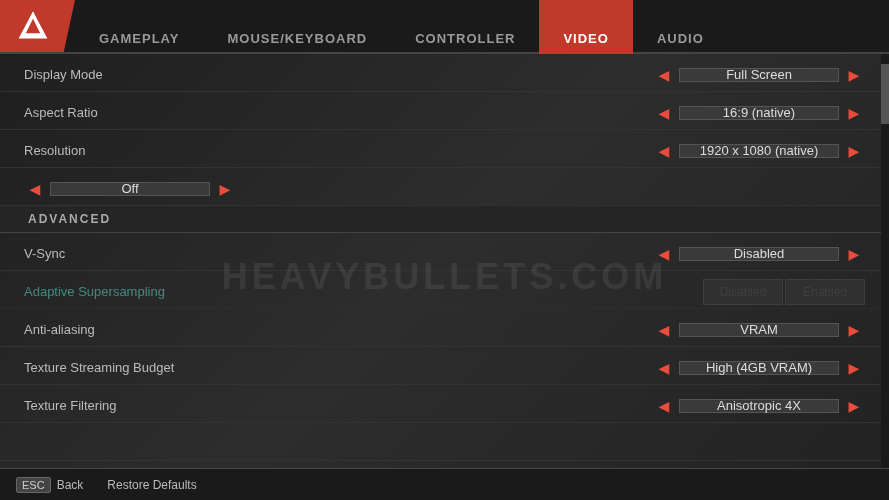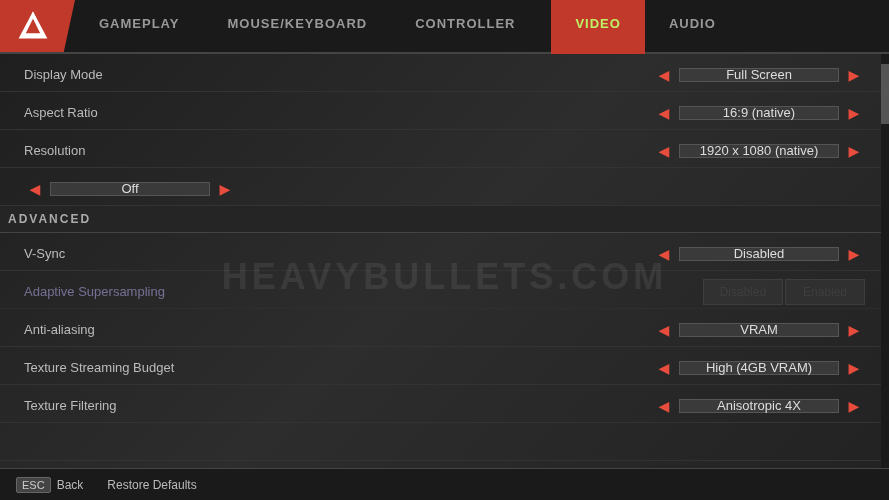--- a/index.html
+++ b/index.html
@@ -46,37 +46,36 @@
       height: 36px;
     }
 
     .nav-tabs {
       display: flex;
       align-items: center;
       flex: 1;
     }
 
     .nav-tab {
-      padding: 16px 24px;
+      padding: 6px 24px;
       height: 100%;
       display: flex;
-      align-items: flex-start;
+      align-items: flex-end;
       font-size: 13px;
       font-weight: bold;
       letter-spacing: 1px;
       color: #999;
       cursor: pointer;
       text-transform: uppercase;
       position: relative;
     }
 
     .nav-tab.active {
-      color: #bef264;
+      color: #ffffff;
       background: #c0392b;
-      margin-left: 12px;
     }
 
     .nav-tab.active::after {
       content: '';
       position: absolute;
       bottom: -2px;
       left: 0;
       right: 0;
       height: 2px;
       background: #c0392b;
@@ -116,21 +115,21 @@
       border-bottom: 1px solid #333;
     }
 
     .setting-label {
       flex: 1;
       font-size: 13px;
       color: #bbb;
     }
 
     .setting-label.dimmed {
-      color: #c4b5fd;
+      color: #5eead4;
     }
 
     .setting-control {
       display: flex;
       align-items: center;
       gap: 4px;
     }
 
     .arrow-btn {
       width: 22px;
@@ -167,21 +166,21 @@
       align-items: center;
       justify-content: center;
       font-size: 13px;
       color: #ddd;
       margin-left: 8px;
     }
 
     
     .section-header {
       background: #252525;
-      padding: 6px 8px;
+      padding: 6px 28px;
       font-size: 12px;
       font-weight: bold;
       letter-spacing: 2px;
       color: #aaa;
       text-transform: uppercase;
       border-bottom: 1px solid #444;
     }
 
     
     .dual-btn-control {

